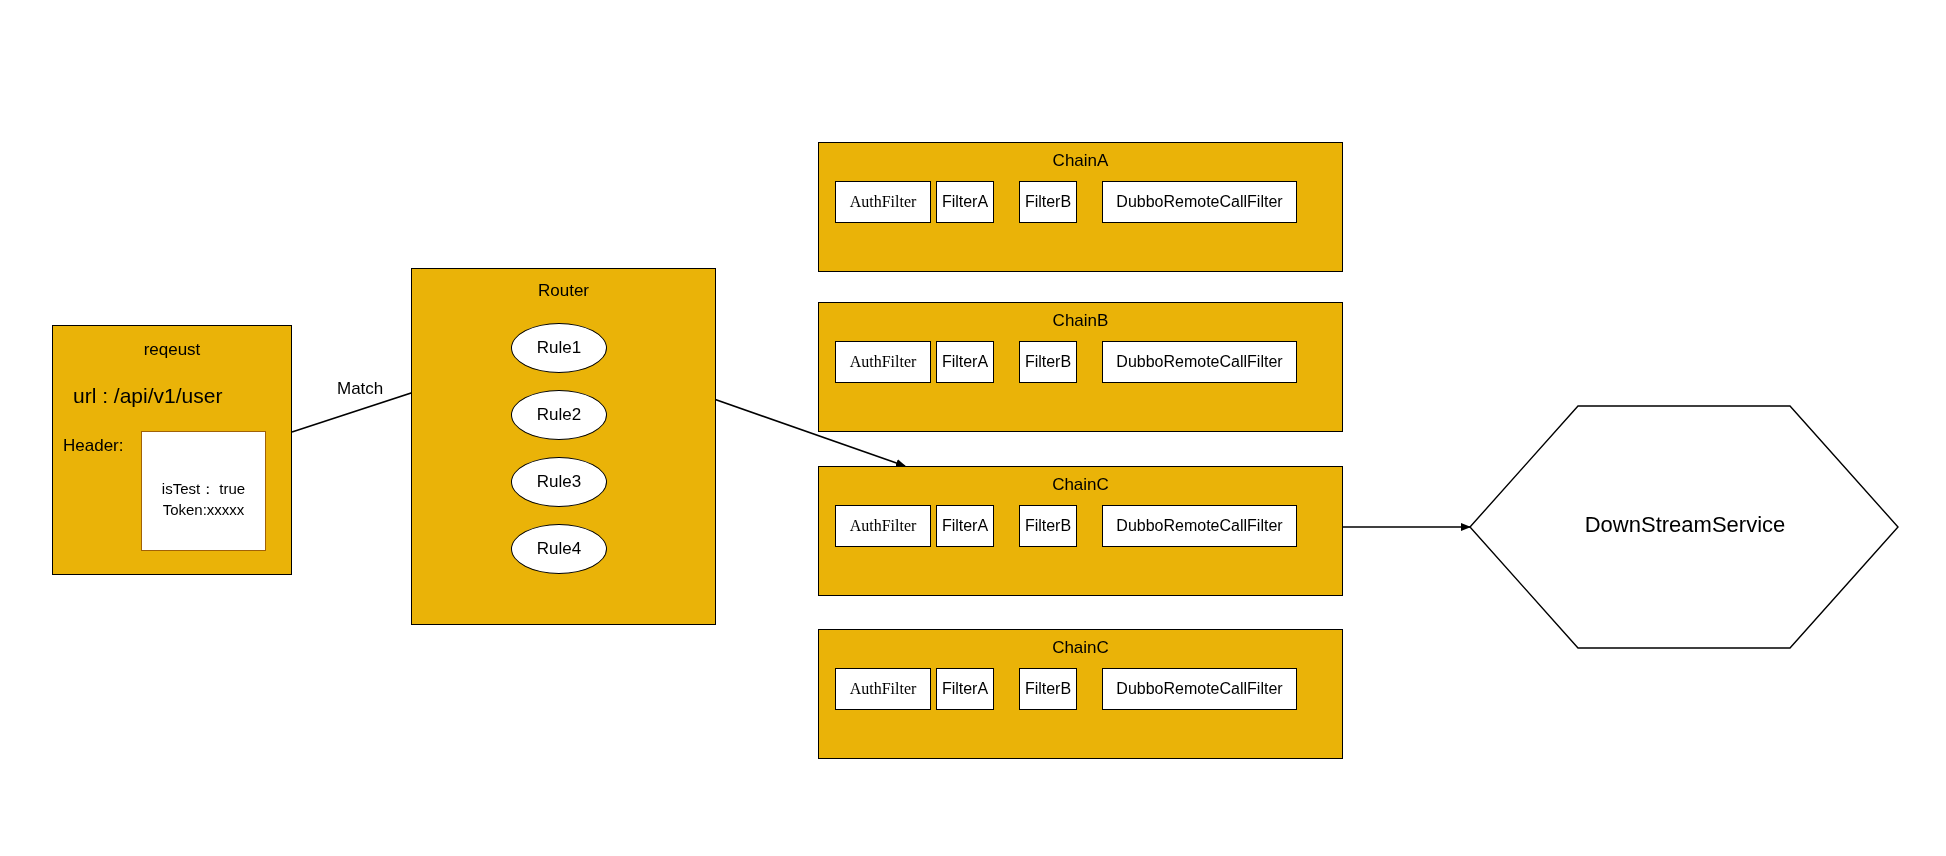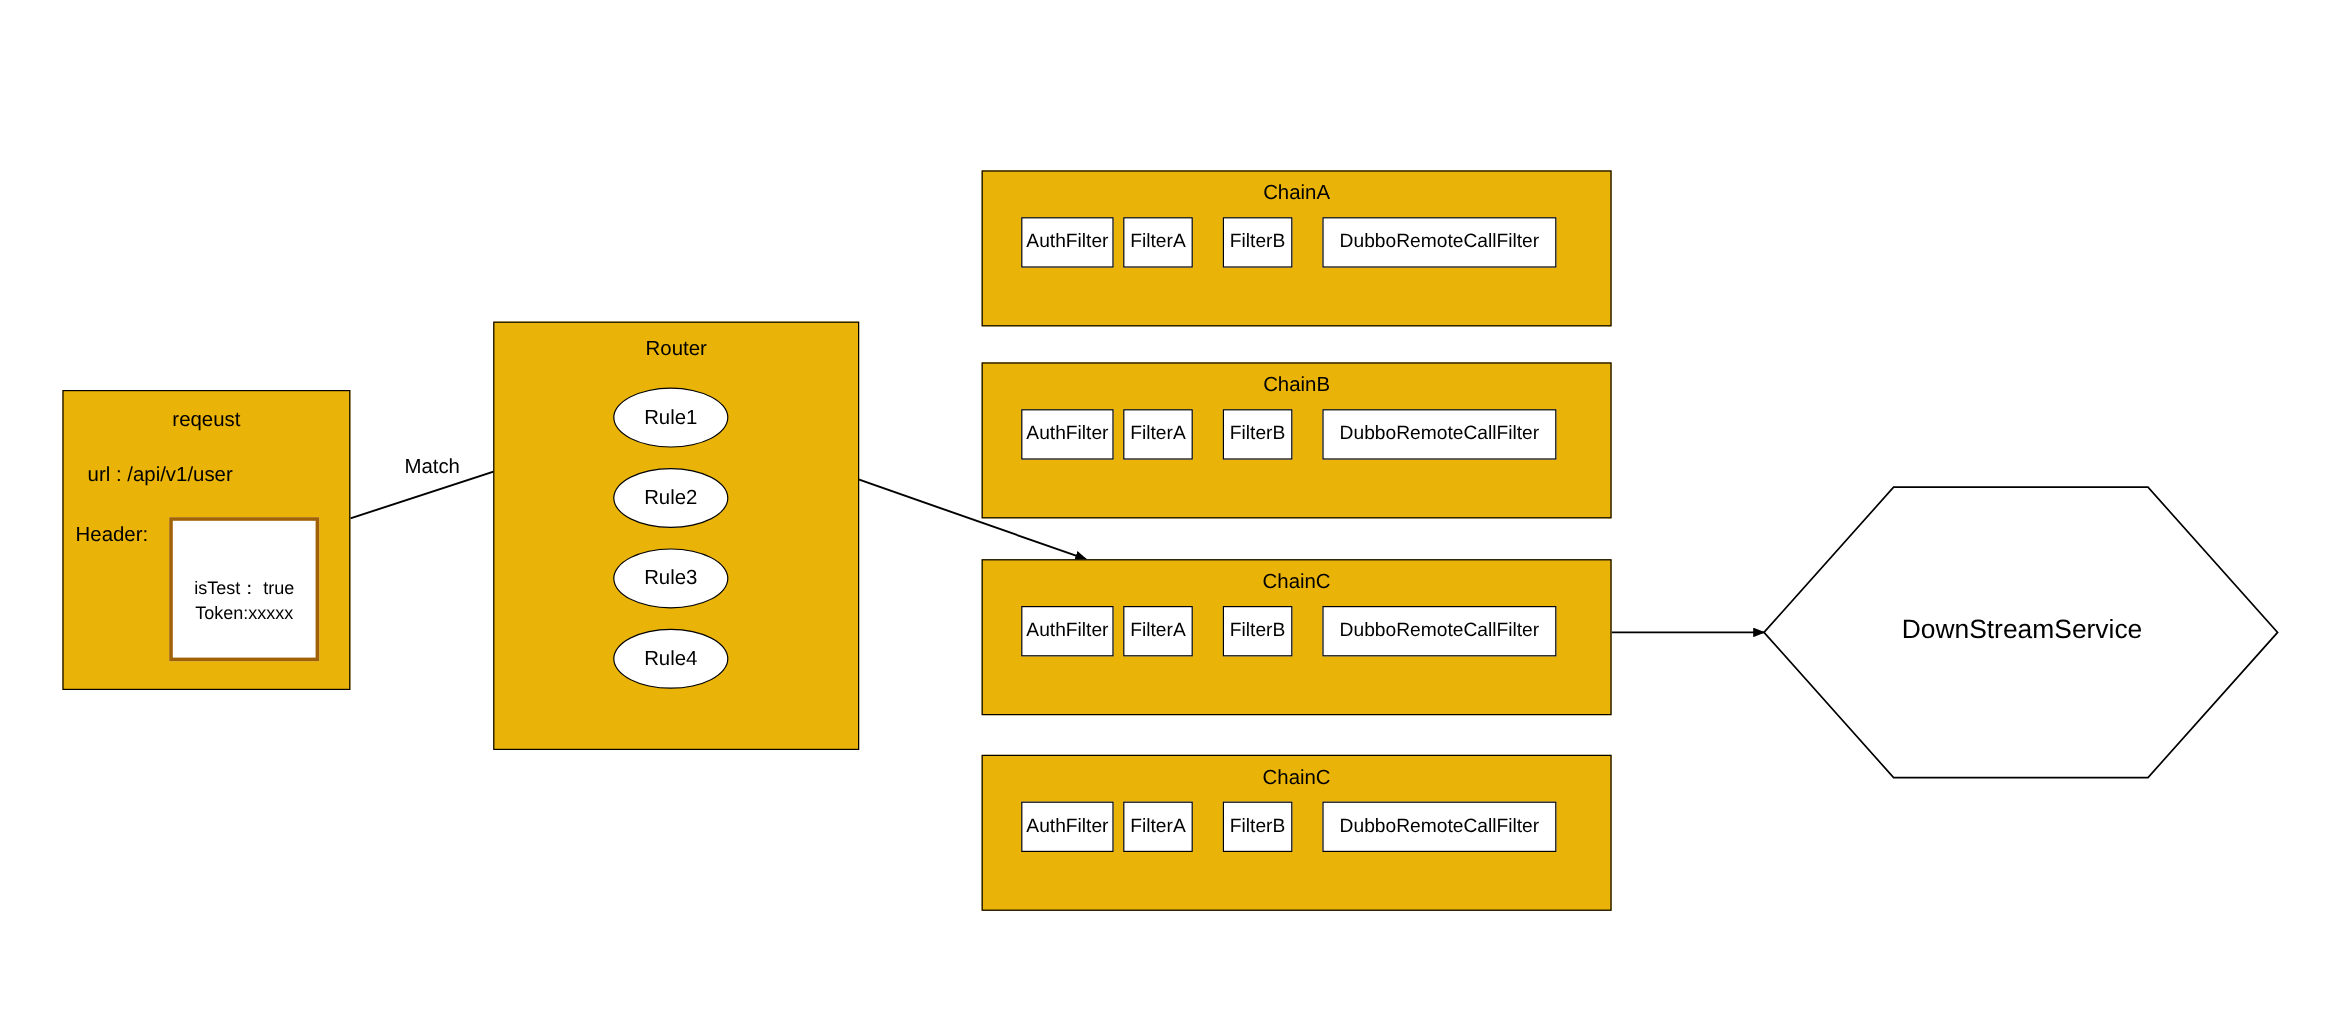--- a/index.html
+++ b/index.html
@@ -50,40 +50,40 @@
     height: 250px;
   }
   #request-title {
     top: 14px;
     text-align: center;
   }
   #request-url {
     position: absolute;
     left: 20px;
     top: 60px;
-    font-size: 17px;
+    font-size: 21px;
     line-height: 20px;
     white-space: nowrap;
   }
   #request-header-label {
     position: absolute;
     left: 10px;
     top: 110px;
     font-size: 17px;
     line-height: 20px;
     white-space: nowrap;
   }
   #header-detail-box {
     position: absolute;
     left: 88px;
     top: 105px;
     width: 125px;
     height: 120px;
     box-sizing: border-box;
-    border: 3px solid #a16207;
+    border: 1px solid #a16207;
     background: #ffffff;
   }
   #header-detail-text {
     position: absolute;
     left: 0;
     right: 0;
     top: 46px;
     text-align: center;
     font-size: 15px;
     line-height: 21px;
@@ -143,21 +143,21 @@
     box-sizing: border-box;
     height: 42px;
     border: 1px solid #000000;
     background: #ffffff;
     display: flex;
     align-items: center;
     justify-content: center;
     font-size: 16px;
     white-space: nowrap;
   }
-  .filter-box.f0 { left: 32px;  width: 77px; }
+  .filter-box.f0 { left: 16px;  width: 96px; font-family: Liberation Serif, serif; }
   .filter-box.f1 { left: 117px; width: 58px; }
   .filter-box.f2 { left: 200px; width: 58px; }
   .filter-box.f3 { left: 283px; width: 195px; }
   
   #downstream-wrap {
     position: absolute;
     left: 1470px;
     top: 405px;
     width: 430px;
     height: 243px;

